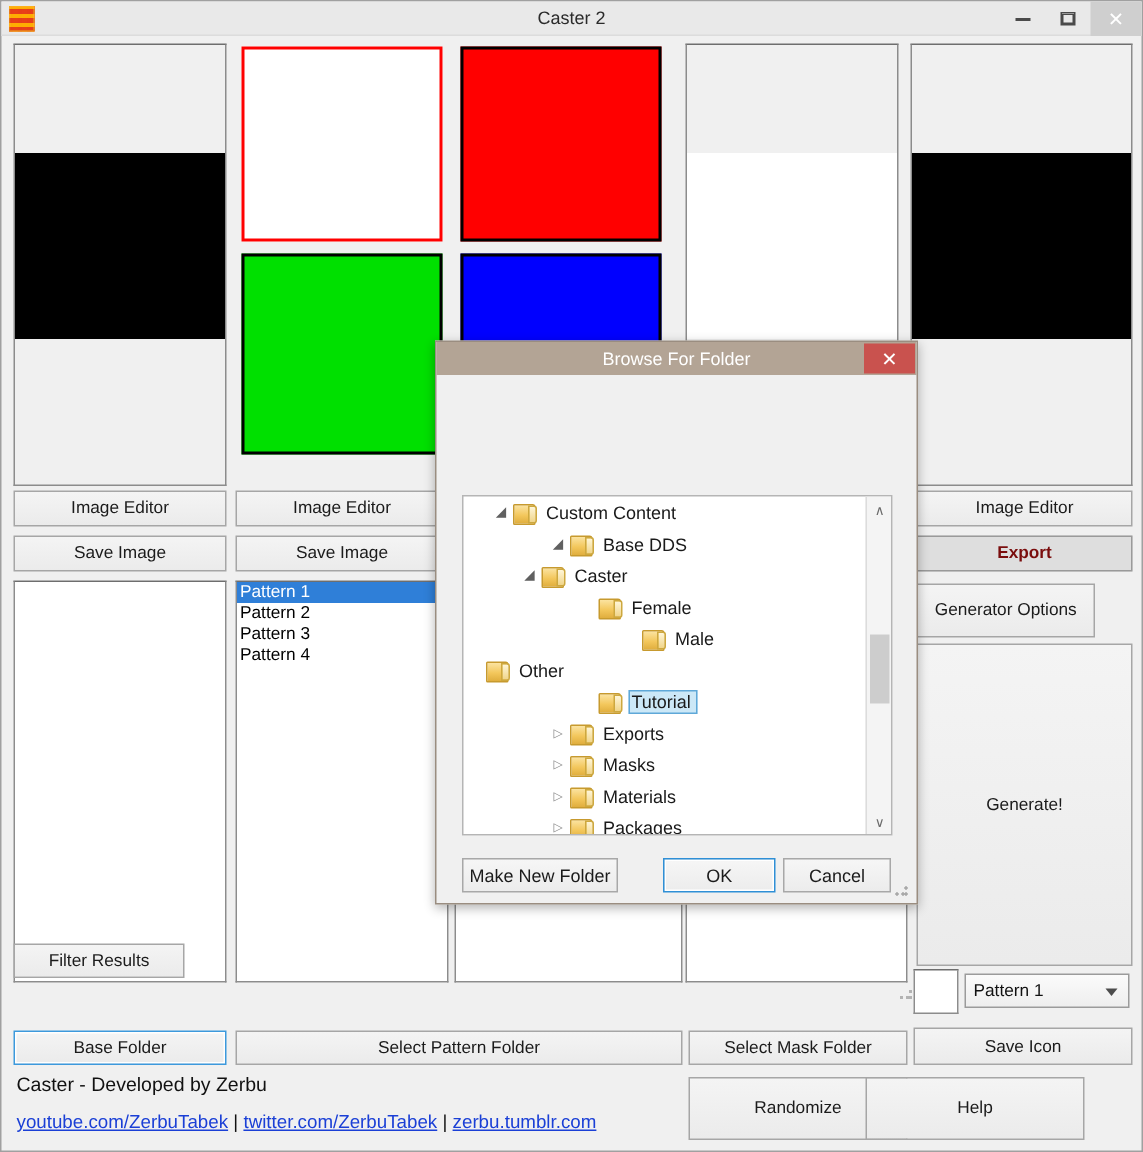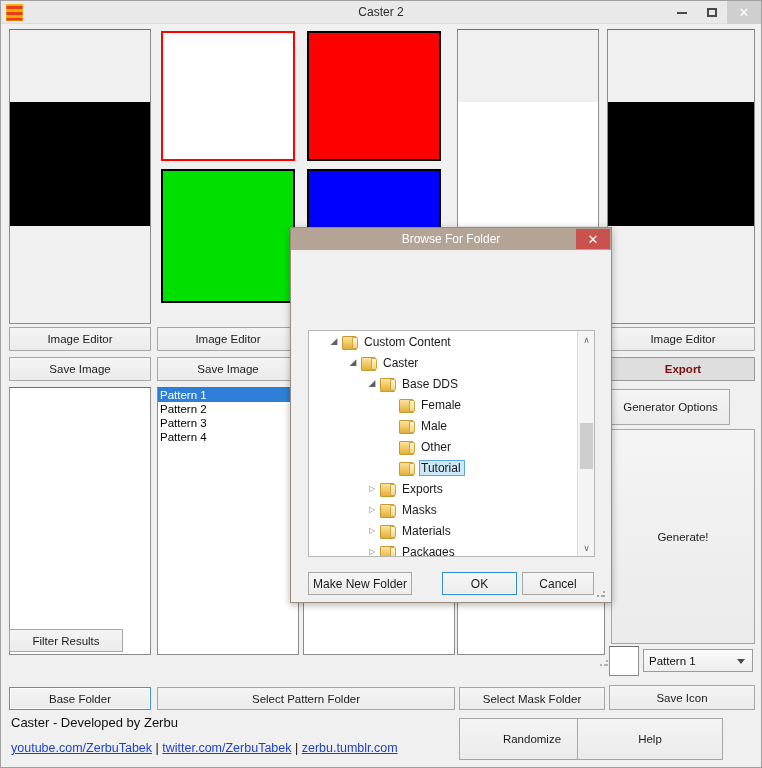--- a/index.html
+++ b/index.html
@@ -409,41 +409,41 @@
 
     <div class="dlg-body">
 
       <div class="tree">
         <div class="tree-inner" id="tree-rows">
             <div class="tnode" style="padding-left: 18px;">
               <span class="twist open"></span>
               <span class="folder"></span>
               <span class="tlabel">Custom Content</span>
             </div>
+            <div class="tnode" style="padding-left: 56px;">
+              <span class="twist open"></span>
+              <span class="folder"></span>
+              <span class="tlabel">Base DDS</span>
+            </div>
             <div class="tnode" style="padding-left: 37px;">
               <span class="twist open"></span>
               <span class="folder"></span>
               <span class="tlabel">Caster</span>
             </div>
-            <div class="tnode" style="padding-left: 56px;">
-              <span class="twist open"></span>
-              <span class="folder"></span>
-              <span class="tlabel">Base DDS</span>
-            </div>
             <div class="tnode" style="padding-left: 75px;">
               <span class="twist "></span>
               <span class="folder"></span>
               <span class="tlabel">Female</span>
             </div>
-            <div class="tnode" style="padding-left: 75px;">
+            <div class="tnode" style="padding-left: 104px;">
               <span class="twist "></span>
               <span class="folder"></span>
               <span class="tlabel">Male</span>
             </div>
-            <div class="tnode" style="padding-left: 75px;">
+            <div class="tnode" style="">
               <span class="twist "></span>
               <span class="folder"></span>
               <span class="tlabel">Other</span>
             </div>
             <div class="tnode selected" style="padding-left: 75px;">
               <span class="twist "></span>
               <span class="folder"></span>
               <span class="tlabel">Tutorial</span>
             </div>
             <div class="tnode" style="padding-left: 56px;">

